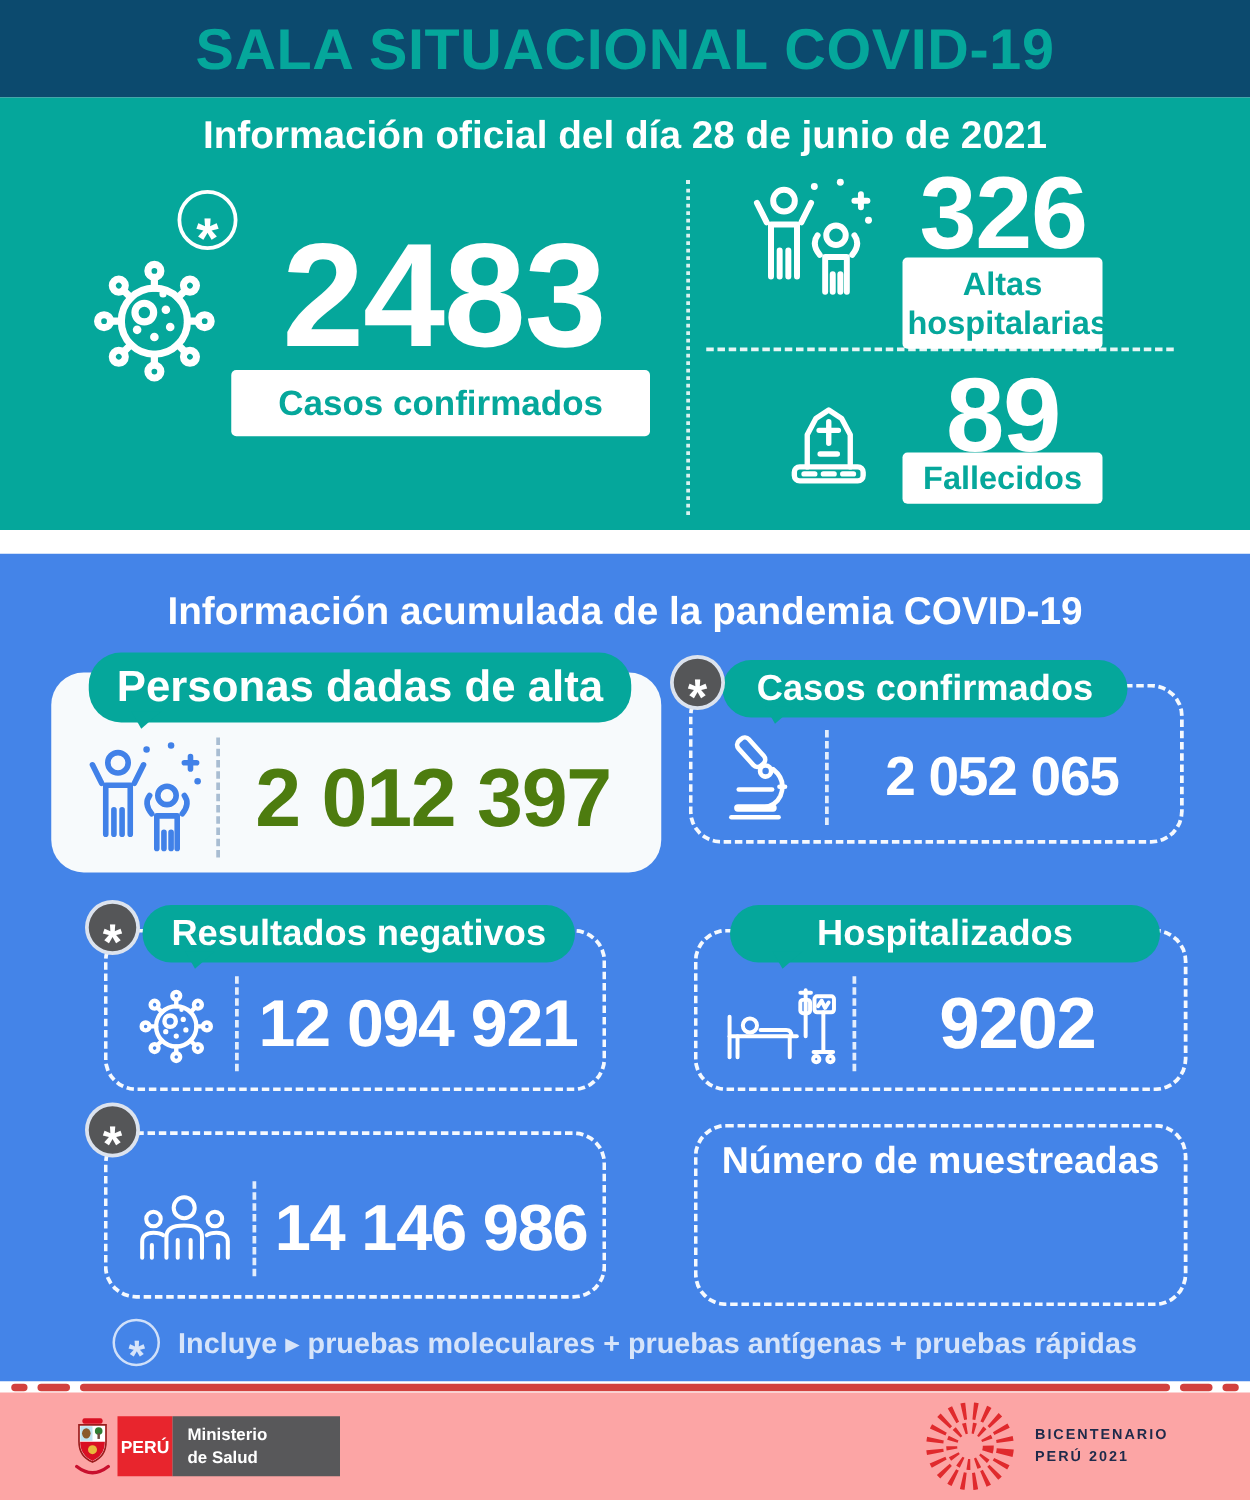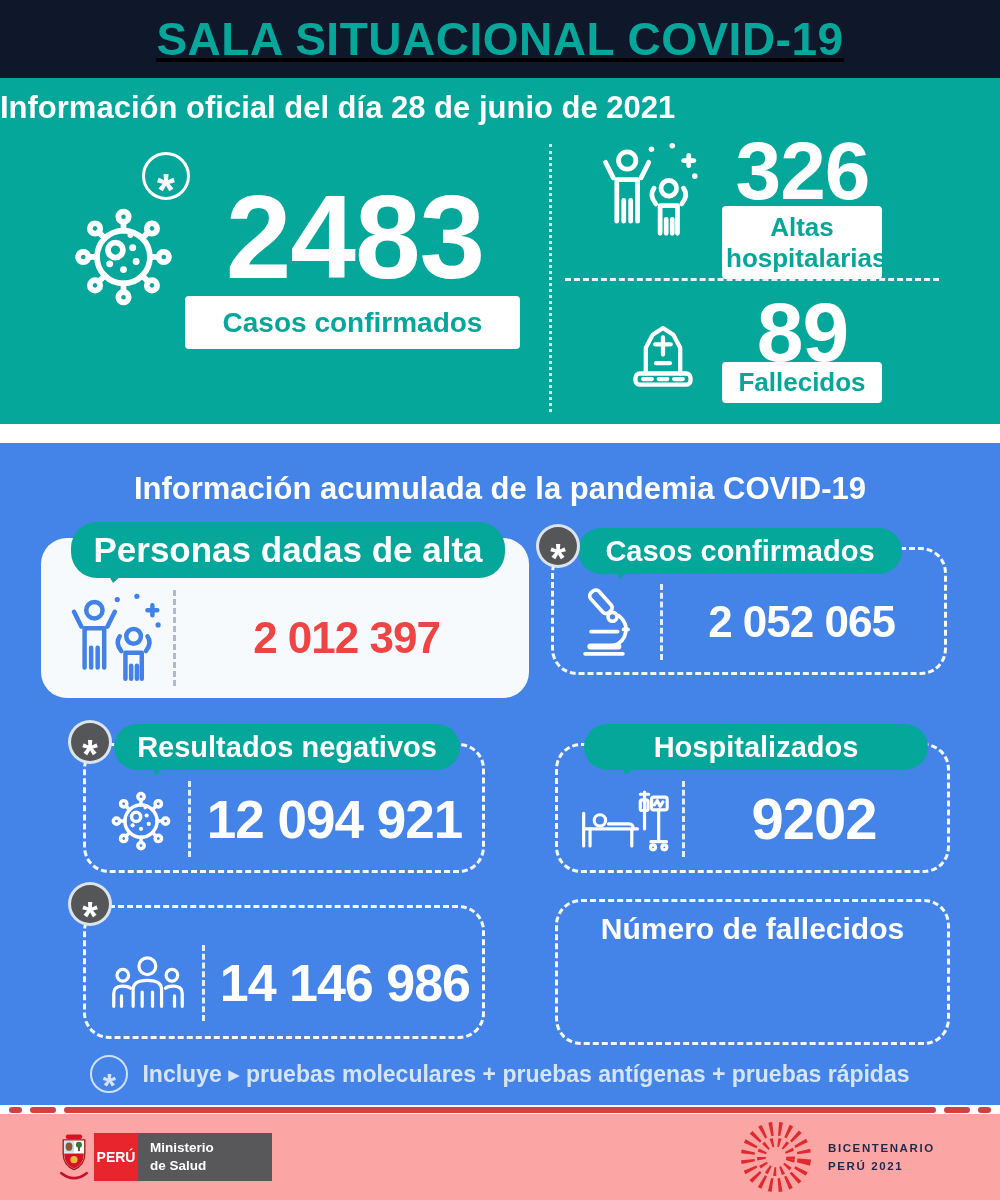--- a/index.html
+++ b/index.html
@@ -5,26 +5,26 @@
   * { margin:0; padding:0; box-sizing:border-box; }
   html,body { width:1000px; }
   body{
     font-family:"Liberation Sans","DejaVu Sans",sans-serif;
     width:1000px; height:1200px; background:#ffffff; overflow:hidden;
     -webkit-font-smoothing:antialiased;
   }
   .page{ position:relative; width:1000px; height:1200px; background:#fff; }
 
   
-  .title-band{ height:78px; display:flex; align-items:center; justify-content:center; background:#0f172a;text-decoration:underline; }
+  .title-band{ height:78px; display:flex; align-items:center; justify-content:center; background:#0c4a6e; }
   .title-band h1{ color:#05A79B; font-size:46px; font-weight:800; letter-spacing:.5px; }
 
   
   .daily{ position:relative; height:346px; background:#05A79B; color:#fff; }
-  .daily-header{ position:absolute; top:12px; left:0; width:100%; 
+  .daily-header{ position:absolute; top:12px; left:0; width:100%; text-align:center;
                  font-size:31px; font-weight:800; }
   .ast-ring{ position:absolute; left:142px; top:74px; width:48px; height:48px; border:3px solid #fff;
              border-radius:50%; display:flex; align-items:center; justify-content:center; }
   .ast-ring span{ font-size:46px; line-height:0; transform:translateY(14px); font-weight:700; }
   .icon{ color:#fff; display:block; }
   .virus-big{ position:absolute; left:66px; top:118px; width:115px; height:115px; }
   .big-num{ font-weight:800; line-height:1; text-align:center; letter-spacing:-1px; }
   .num-1514{ position:absolute; left:190px; top:100px; width:330px; font-size:118px; }
   .pill{ background:#fff; color:#05A79B; font-weight:800; text-align:center;
          border-radius:4px; line-height:1.18; }
@@ -70,21 +70,21 @@
              display:flex; align-items:center; justify-content:center; z-index:2; }
   .ast-gray span{ color:#fff; font-size:40px; line-height:0; transform:translateY(12px); font-weight:700; }
   .ast-b{ left:-18px; top:-26px; } .ast-c{ left:-18px; top:-26px; } .ast-e{ left:-18px; top:-26px; }
 
   .card-row{ display:flex; align-items:center; height:100%; }
   .card-solid .card-row{ padding:40px 18px 0 24px; }
   .card-dash  .card-row{ padding:22px 12px 0 20px; }
   .vdash{ align-self:center; border-left:3px dashed rgba(255,255,255,.85); height:76px; margin:0 8px 0 12px; }
   .card-solid .vdash{ border-color:#A9BDD2; height:96px; margin:0 6px 0 10px; }
   .card-num{ flex:1; text-align:center; font-weight:800; letter-spacing:-1px; line-height:1; color:#fff; }
-  .card-solid .card-num{ color:#ef4444; font-size:44px; }
+  .card-solid .card-num{ color:#4d7c0f; font-size:66px; }
   .card-b .card-num{ font-size:44px; } .card-c .card-num{ font-size:53px; }
   .card-d .card-num{ font-size:58px; } .card-e .card-num{ font-size:52px;text-align:right; }
 
   .cheer-card{ width:98px; height:100px; color:#4181E8; flex:none; }
   .micro-card{ width:74px; height:76px; flex:none; }
   .virus-card{ width:70px; height:70px; flex:none; }
   .bed-card{ width:92px; height:76px; flex:none; }
   .group-card{ width:84px; height:70px; flex:none; }
 
   .card-f .f-row{ display:flex; align-items:center; justify-content:center; gap:26px; padding-top:16px; }
@@ -347,21 +347,21 @@
       <div class="card-row">
         <svg class="icon group-card">
             <use href="#ic-group"></use>
           </svg>
         <i class="vdash"></i>
         <div class="card-num">14 146 986</div>
       </div>
     </div>
 
     <div class="card card-dash card-f">
-      <div class="f-label">Número de fallecidos</div>
+      <div class="f-label">Número de muestreadas</div>
     </div>
 
     <div class="footnote">
       <div class="foot-ring">
           <span>*</span>
         </div>
       <div class="foot-text">Incluye ▸ pruebas moleculares +  pruebas antígenas + pruebas rápidas</div>
     </div>
   </section>
 

